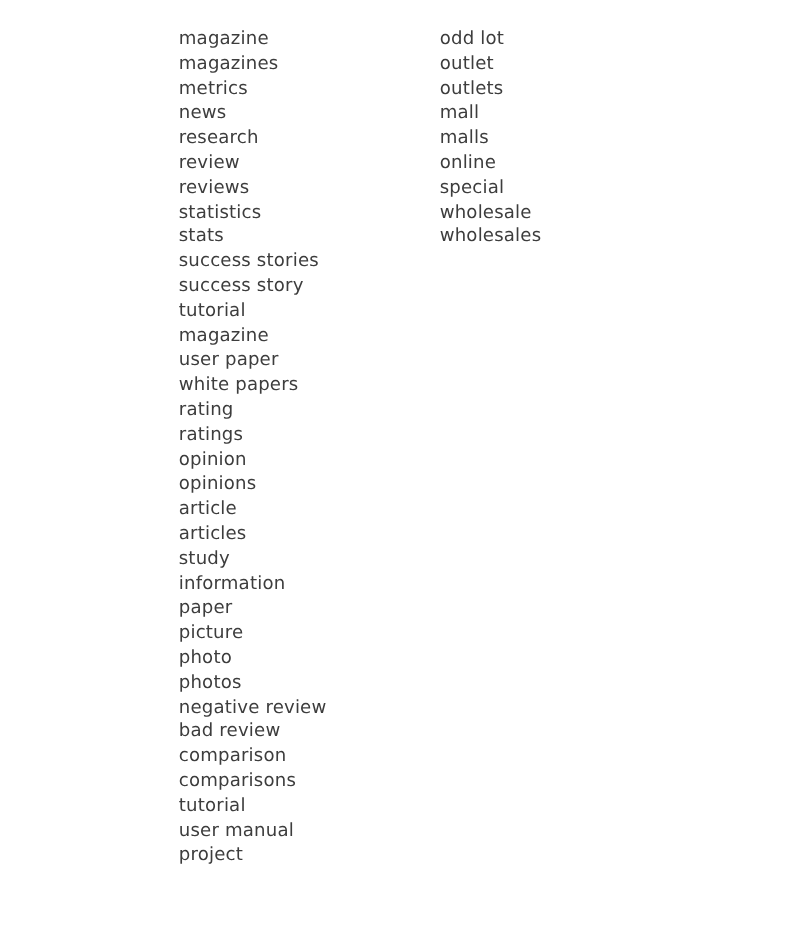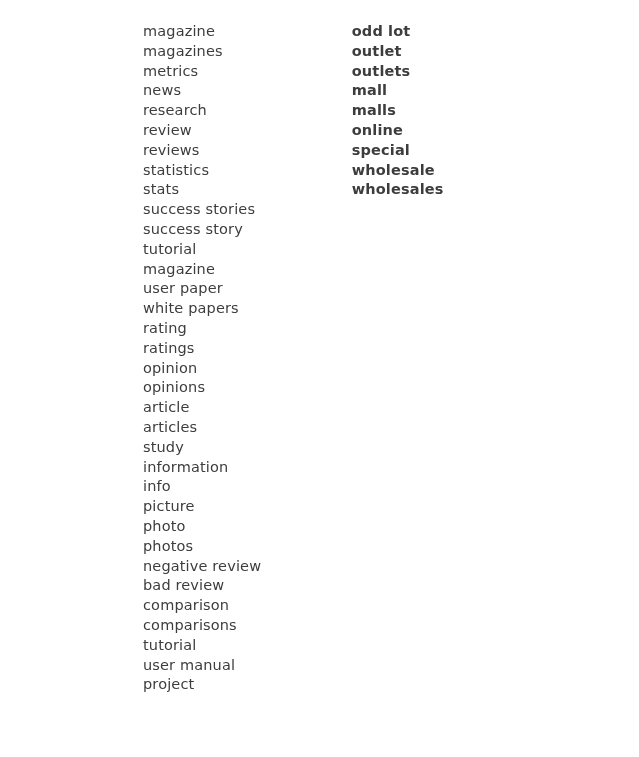--- a/index.html
+++ b/index.html
@@ -33,21 +33,20 @@
     display: flex;
     flex-direction: column;
   }
   .column.col-1 {
     margin-left: 143px;
     width: 220px;
   }
   .column.col-2 {
     margin-left: 0px;
     width: 230px;
-    font-weight: bold;
   }
   .term {
     font-size: 14.5px;
     line-height: 19.8px;
     color: #3d3d3d;
     white-space: nowrap;
     letter-spacing: 0.01em;
   }
 </style>
 </head>
@@ -73,21 +72,21 @@
       <div class="term">user paper</div>
       <div class="term">white papers</div>
       <div class="term">rating</div>
       <div class="term">ratings</div>
       <div class="term">opinion</div>
       <div class="term">opinions</div>
       <div class="term">article</div>
       <div class="term">articles</div>
       <div class="term">study</div>
       <div class="term">information</div>
-      <div class="term">info</div>
+      <div class="term">paper</div>
       <div class="term">picture</div>
       <div class="term">photo</div>
       <div class="term">photos</div>
       <div class="term">negative review</div>
       <div class="term">bad review</div>
       <div class="term">comparison</div>
       <div class="term">comparisons</div>
       <div class="term">tutorial</div>
       <div class="term">user manual</div>
       <div class="term">project</div>

